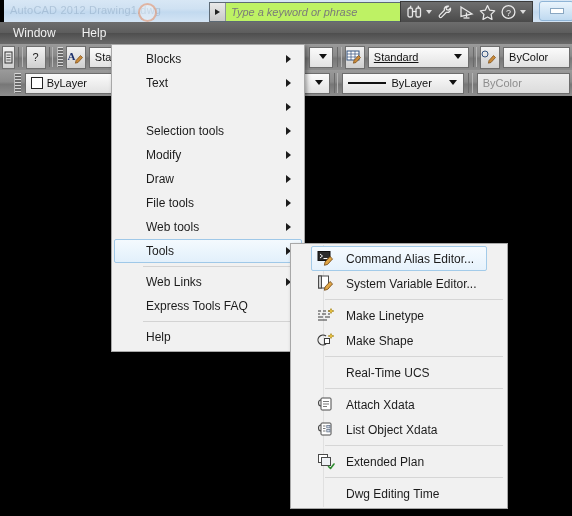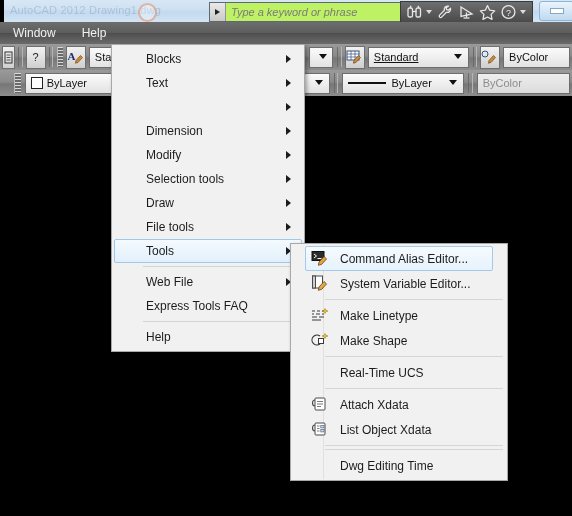--- a/index.html
+++ b/index.html
@@ -228,21 +228,21 @@
   #tools-submenu .gutter {
     position: absolute; left: 1px; top: 1px;
     width: 31px; bottom: 1px;
     background: #f1f1f1;
     border-right: 1px solid #e0e0e0;
   }
   .smi {
     height: 23px;
     display: flex; align-items: center;
     position: relative;
-    margin: 0 14px;
+    margin: 0 20px;
     border: 1px solid transparent;
     border-radius: 2px;
   }
   .smi.hl {
     background: linear-gradient(to bottom,#f6fbff,#e6f2fc);
     border: 1px solid #a3cbe9;
   }
   .smi .icon {
     width: 29px; height: 21px;
     display: flex; align-items: center; justify-content: center;
@@ -410,46 +410,46 @@
       <span class="arrow"></span>
     </div>
     <div class="mi">
       <span class="label">Text</span>
       <span class="arrow"></span>
     </div>
     <div class="mi">
       <span class="arrow"></span>
     </div>
     <div class="mi">
-      <span class="label">Dimension</span>
+      <span class="label">Selection tools</span>
       <span class="arrow"></span>
     </div>
     <div class="mi">
       <span class="label">Modify</span>
       <span class="arrow"></span>
     </div>
     <div class="mi">
-      <span class="label">Selection tools</span>
-      <span class="arrow"></span>
-    </div>
-    <div class="mi">
       <span class="label">Draw</span>
       <span class="arrow"></span>
     </div>
     <div class="mi">
       <span class="label">File tools</span>
+      <span class="arrow"></span>
+    </div>
+    <div class="mi">
+      <span class="label">Web tools</span>
       <span class="arrow"></span>
     </div>
     <div class="mi hl">
       <span class="label">Tools</span>
       <span class="arrow"></span>
     </div>
     <div class="mi-sep"></div>
     <div class="mi">
-      <span class="label">Web File</span>
+      <span class="label">Web Links</span>
       <span class="arrow"></span>
     </div>
     <div class="mi">
       <span class="label">Express Tools FAQ</span>
     </div>
     <div class="mi-sep"></div>
     <div class="mi">
       <span class="label">Help</span>
     </div>
   </div>
@@ -536,20 +536,30 @@
           <rect x="9.8" y="4.5" width="3.2" height="2.4" fill="#cfd8e6" stroke="#5a6a80" stroke-width=".7"></rect>
           <rect x="9.8" y="8.5" width="3.2" height="2.4" fill="#cfd8e6" stroke="#5a6a80" stroke-width=".7"></rect>
           <path d="M4 4c-2 0-2.5 1.5-2.5 3s.5 3 2.5 3" fill="none" stroke="#4a4a4a" stroke-width="1.1"></path>
         </svg>
       </span>
       <span class="label">List Object Xdata</span>
     </div>
 
     <div class="smi-sep"></div>
 
+    <div class="smi">
+      <span class="icon">
+        <svg width="19" height="17" viewBox="0 0 19 17">
+          <rect x="1.5" y="1.5" width="9" height="8" fill="#fff" stroke="#4a4a4a"></rect>
+          <rect x="4.5" y="4.5" width="9" height="8" fill="#eef1f5" stroke="#4a4a4a"></rect>
+          <path d="M11.5 13.5l2 2 3.5-4.5" fill="none" stroke="#2e8b2e" stroke-width="1.6" stroke-linecap="round" stroke-linejoin="round"></path>
+        </svg>
+      </span>
+      <span class="label">Extended Plan</span>
+    </div>
 
     <div class="smi-sep"></div>
 
     <div class="smi">
       <span class="icon"></span>
       <span class="label">Dwg Editing Time</span>
     </div>
   </div>
 
 </div>

